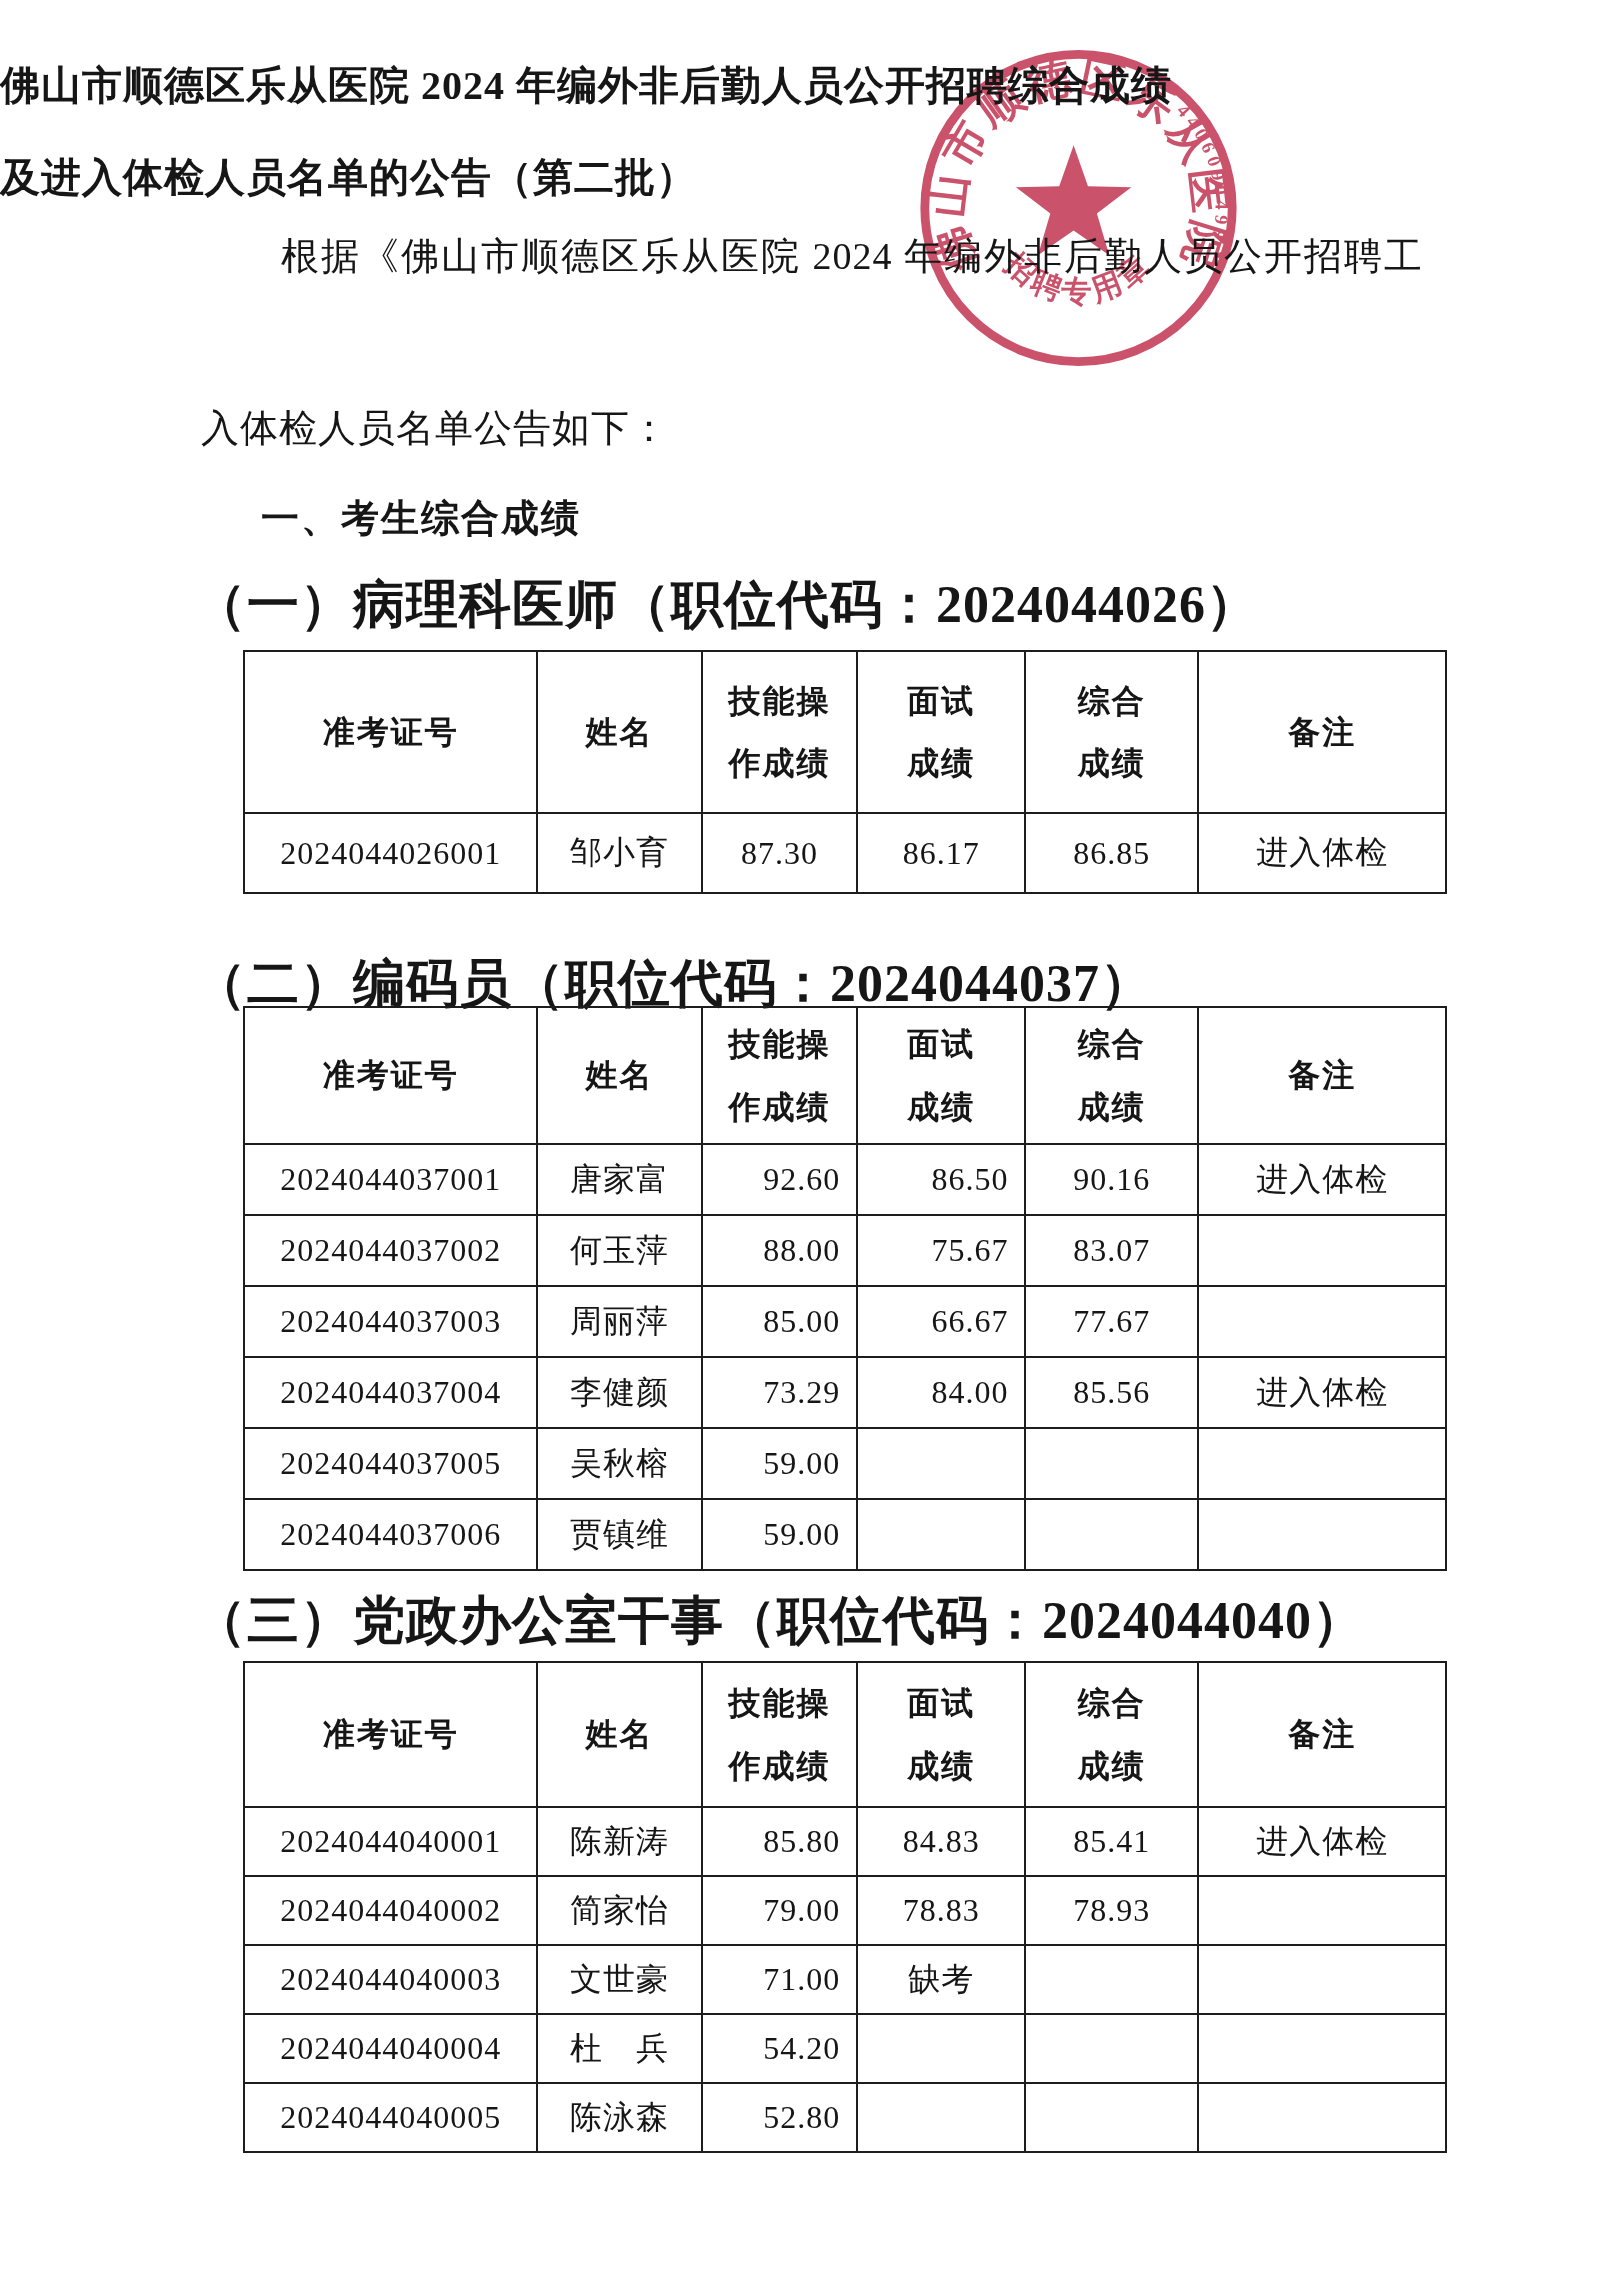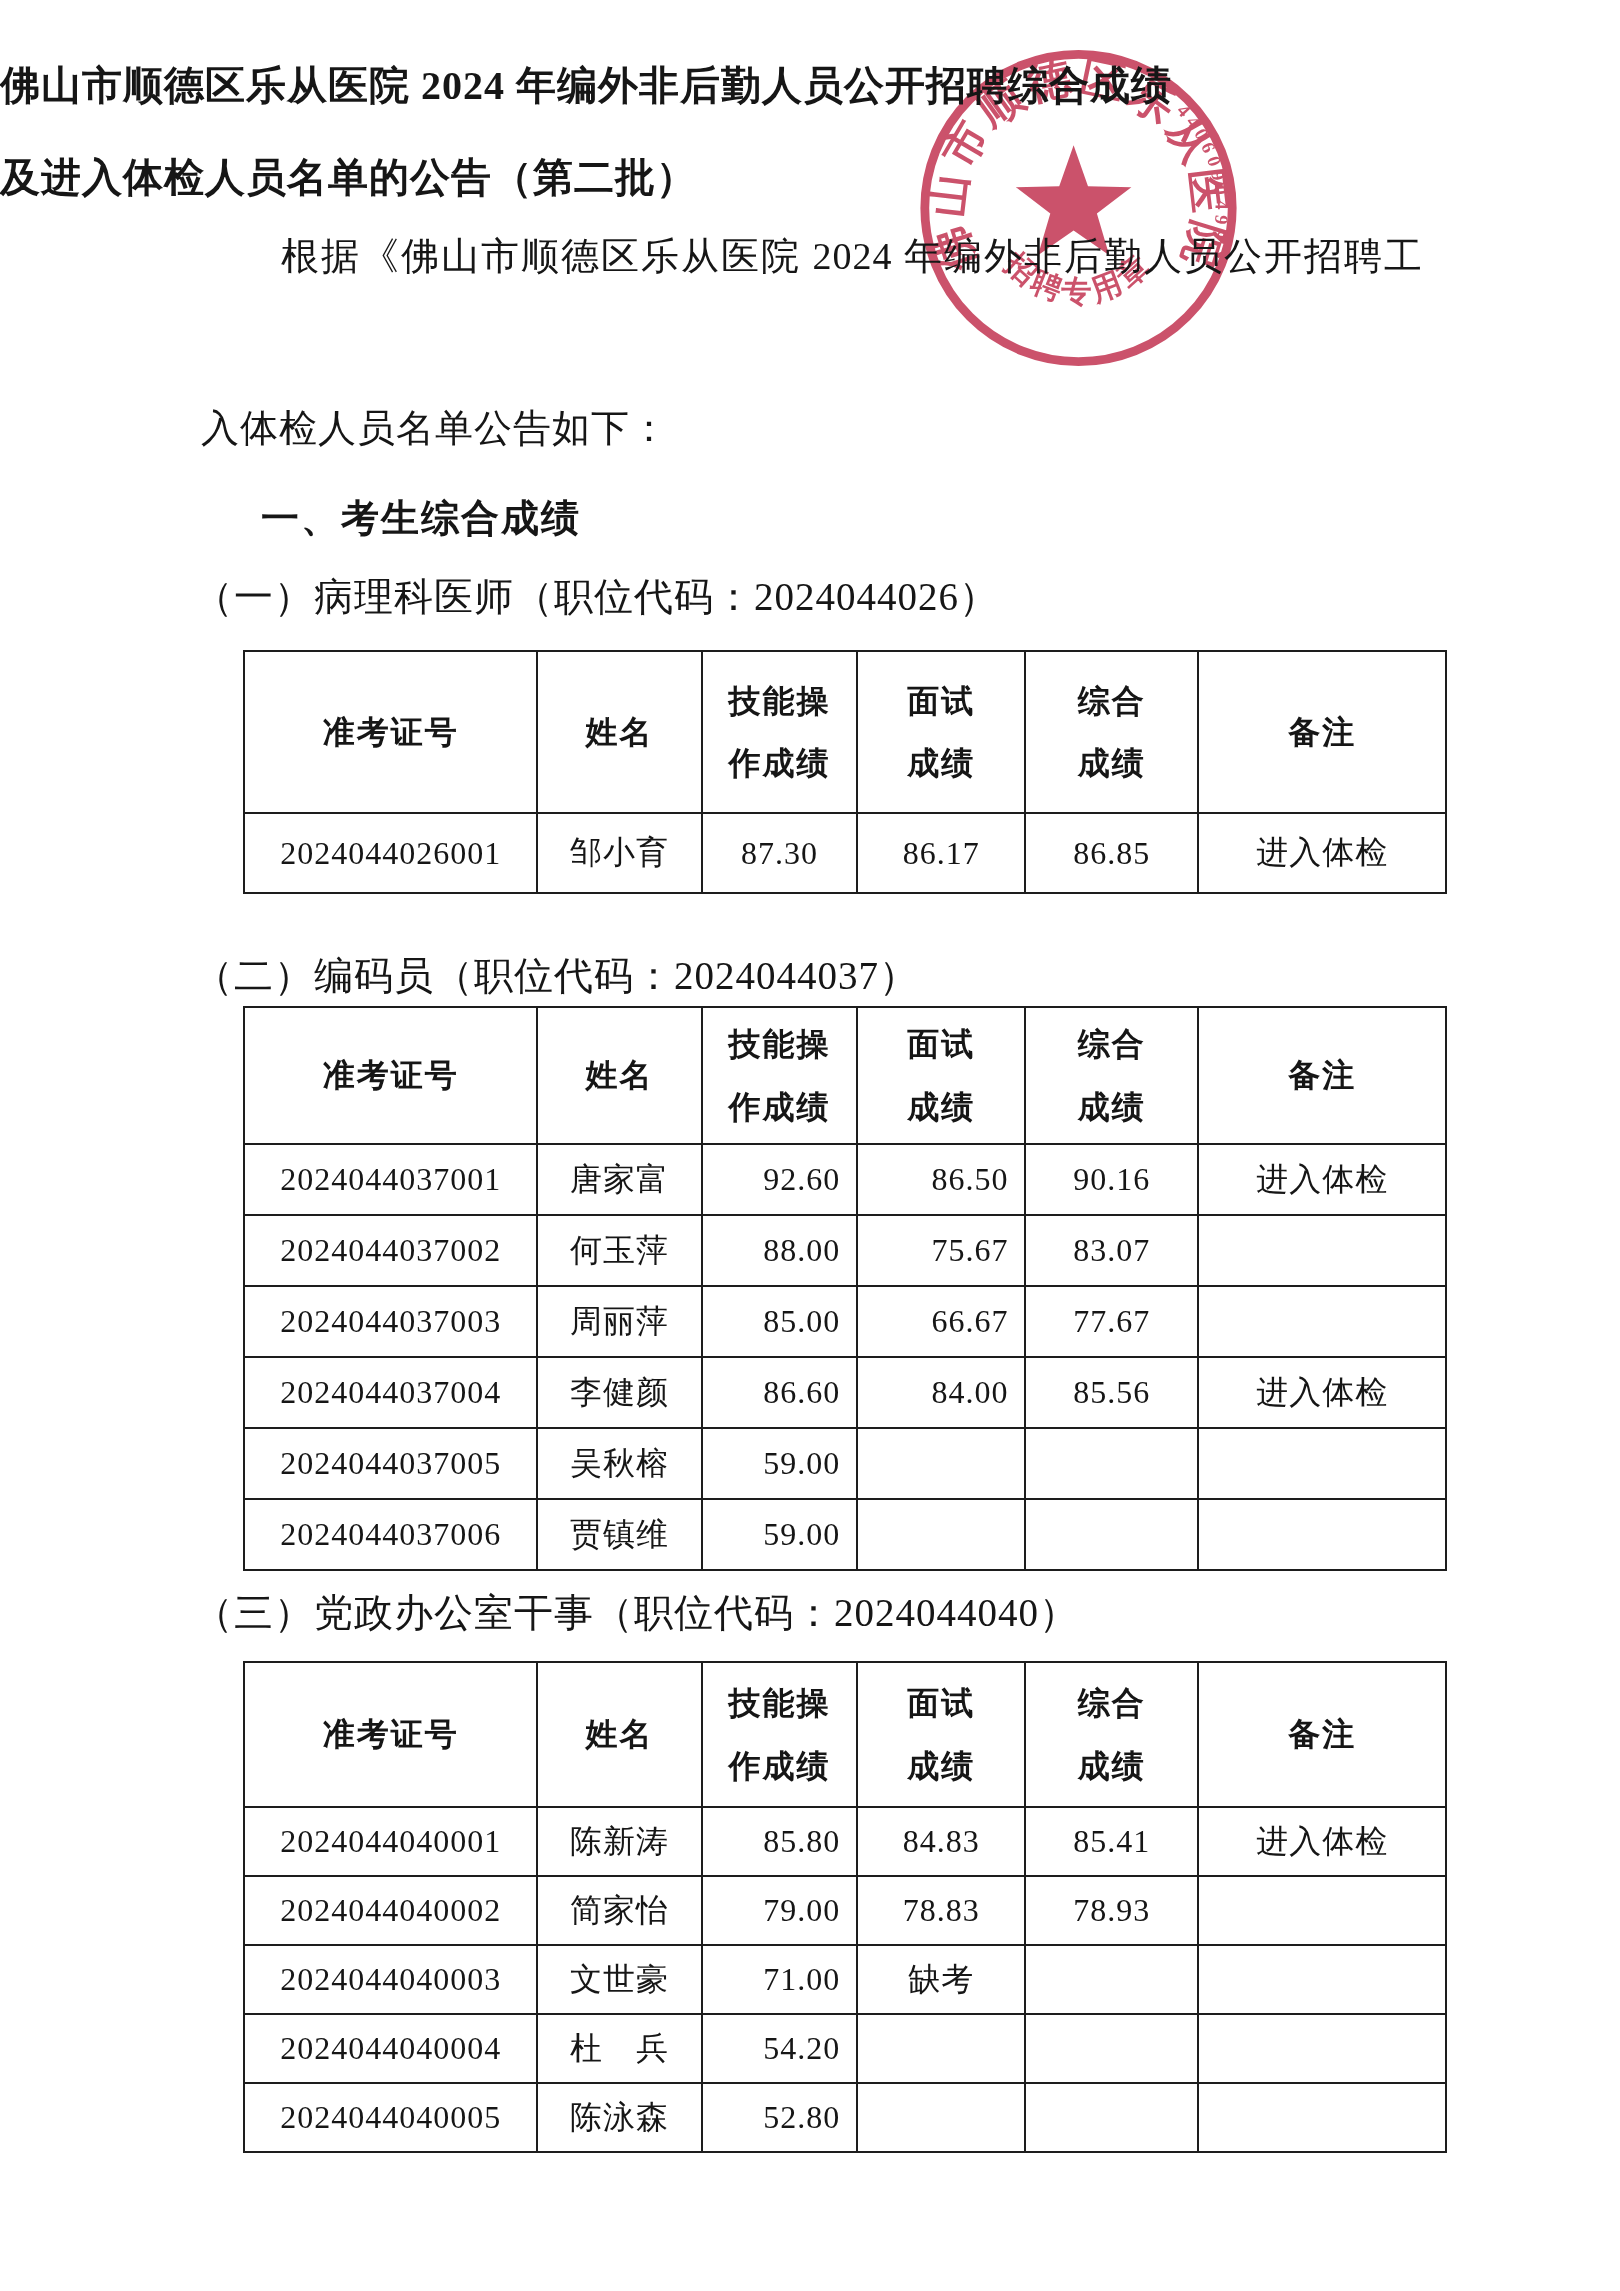--- a/index.html
+++ b/index.html
@@ -25,21 +25,21 @@
     letter-spacing:1px;
   }
   .fill-line{text-align:justify;text-align-last:justify;}
   .indent-line{text-indent:80px;}
   .sec-heading{
     position:absolute;left:261px;
     font-size:38px;font-weight:bold;letter-spacing:2px;
   }
   .job-heading{
     position:absolute;left:194px;
-    font-size:39px;font-weight:normal;letter-spacing:1px;
+    font-size:52px;font-weight:bold;letter-spacing:1px;
   }
   table.tbl{
     position:absolute;left:221px;width:1204px;
     border-collapse:collapse;table-layout:fixed;
     font-size:32px;
     margin-left:22px;
   }
   .tbl th,.tbl td{
     border:2px solid #1d1d1d;
     text-align:center;vertical-align:middle;
@@ -171,21 +171,21 @@
           <td>2024044037003</td>
           <td>周丽萍</td>
           <td class="num-right">85.00</td>
           <td class="num-right">66.67</td>
           <td>77.67</td>
           <td></td>
         </tr>
         <tr>
           <td>2024044037004</td>
           <td>李健颜</td>
-          <td class="num-right">86.60</td>
+          <td class="num-right">73.29</td>
           <td class="num-right">84.00</td>
           <td>85.56</td>
           <td>进入体检</td>
         </tr>
         <tr>
           <td>2024044037005</td>
           <td>吴秋榕</td>
           <td class="num-right">59.00</td>
           <td></td>
           <td></td>

